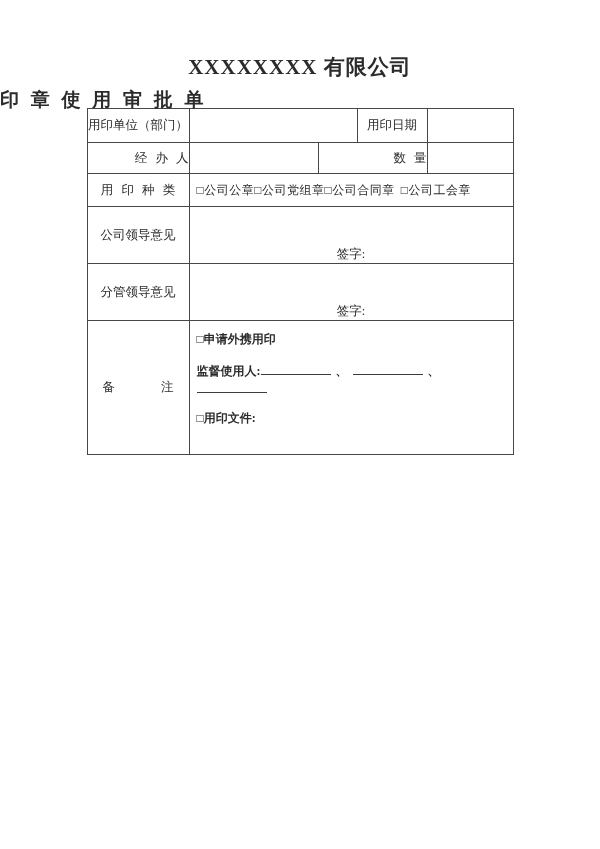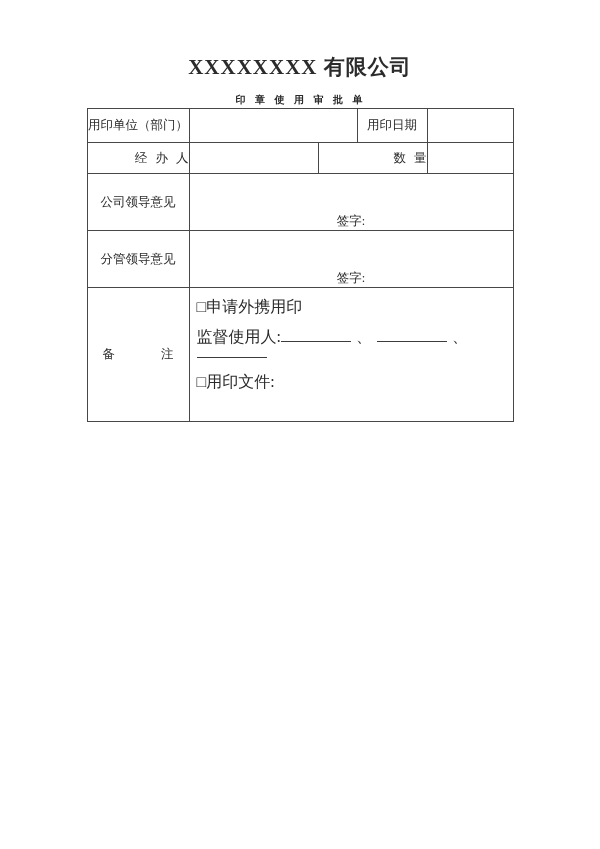--- a/index.html
+++ b/index.html
@@ -15,22 +15,21 @@
   .company-title {
     padding-top: 55px;
     text-align: center;
     font-size: 21px;
     font-weight: bold;
     letter-spacing: 1px;
     line-height: 24px;
   }
   .form-title {
     margin-top: 12px;
-    text-align: center;
-    font-size: 10px;
+    font-size: 19px;
     font-weight: bold;
     word-spacing: 3px;
     letter-spacing: 2px;
     line-height: 17px;
   }
   .serial {
     width: 426px;
     margin: 9px auto 4px auto;
     box-sizing: border-box;
     text-align: right;
@@ -83,21 +82,22 @@
   td.opinion {
     vertical-align: bottom;
     text-align: center;
   }
   .sign { font-size: 12.5px; }
 
   td.remark {
     vertical-align: top;
     text-align: left;
     padding: 11px 0 0 7px;
-    font-size: 16px;
+    font-size: 12px;
+    font-weight: bold;
   }
   .rline { line-height: 15px; }
   .rline + .rline { margin-top: 14px; }
   .blank {
     display: inline-block;
     width: 70px;
     height: 13px;
     border-bottom: 1px solid #3c3c3c;
     vertical-align: baseline;
   }
@@ -129,20 +129,26 @@
     </tr>
 
 
     <tr class="r3">
       <td class="lbl sp">经 办 人</td>
       <td></td>
       <td colspan="2" class="lbl sp">数 量</td>
       <td></td>
     </tr>
 
+    <tr class="r4">
+      <td class="lbl sp">用 印 种 类</td>
+      <td colspan="4" class="options">
+        <span class="option"><span>□</span><span>公司公章</span></span><span class="option"><span>□</span><span>公司党组章</span></span><span class="option"><span>□</span><span>公司合同章</span></span><span class="option gap"><span>□</span><span>公司工会章</span></span>
+      </td>
+    </tr>
 
     <tr class="r5">
       <td class="lbl">公司领导意见</td>
       <td colspan="4" class="opinion">
         <span class="sign">签字:</span>
       </td>
     </tr>
 
     <tr class="r6">
       <td class="lbl">分管领导意见</td>

